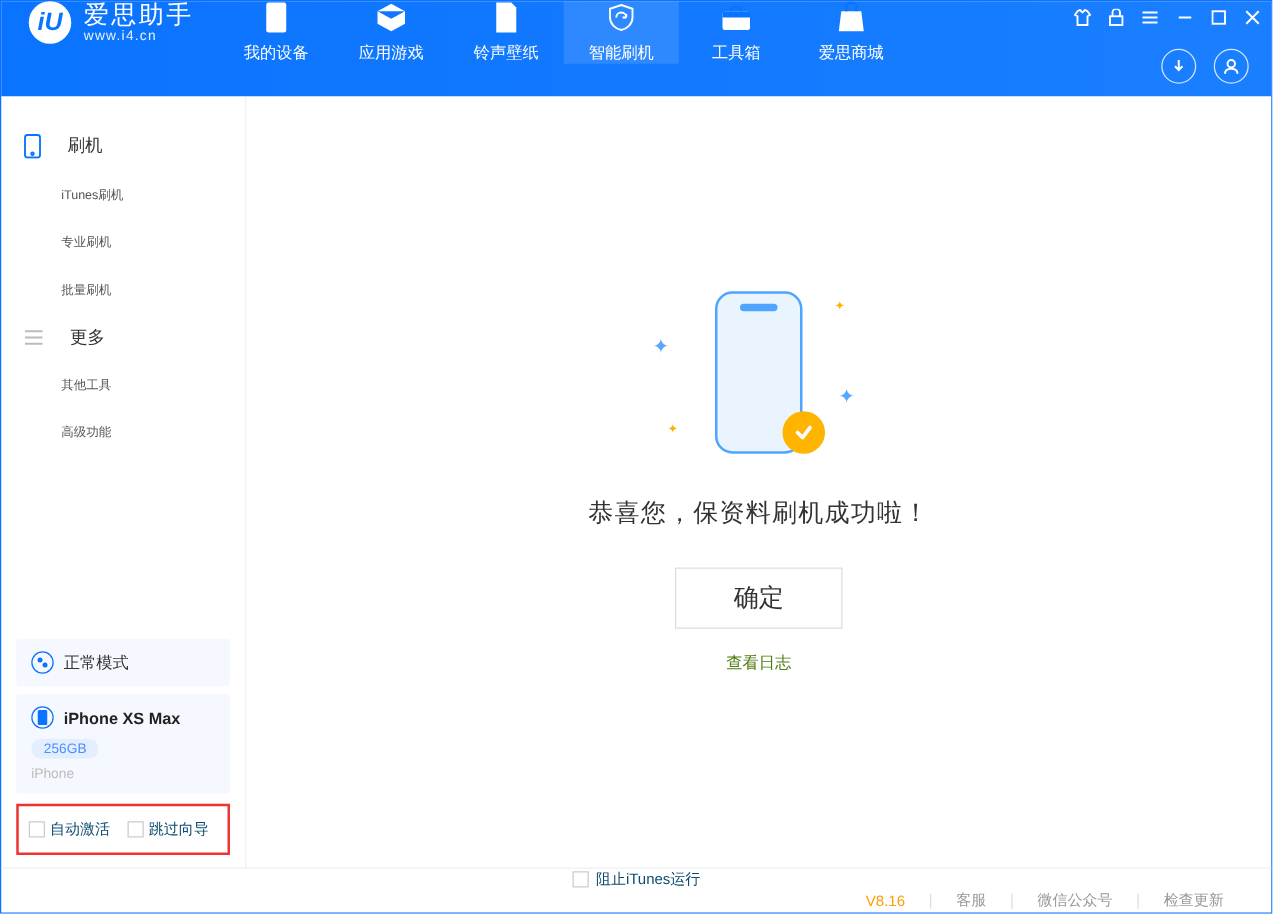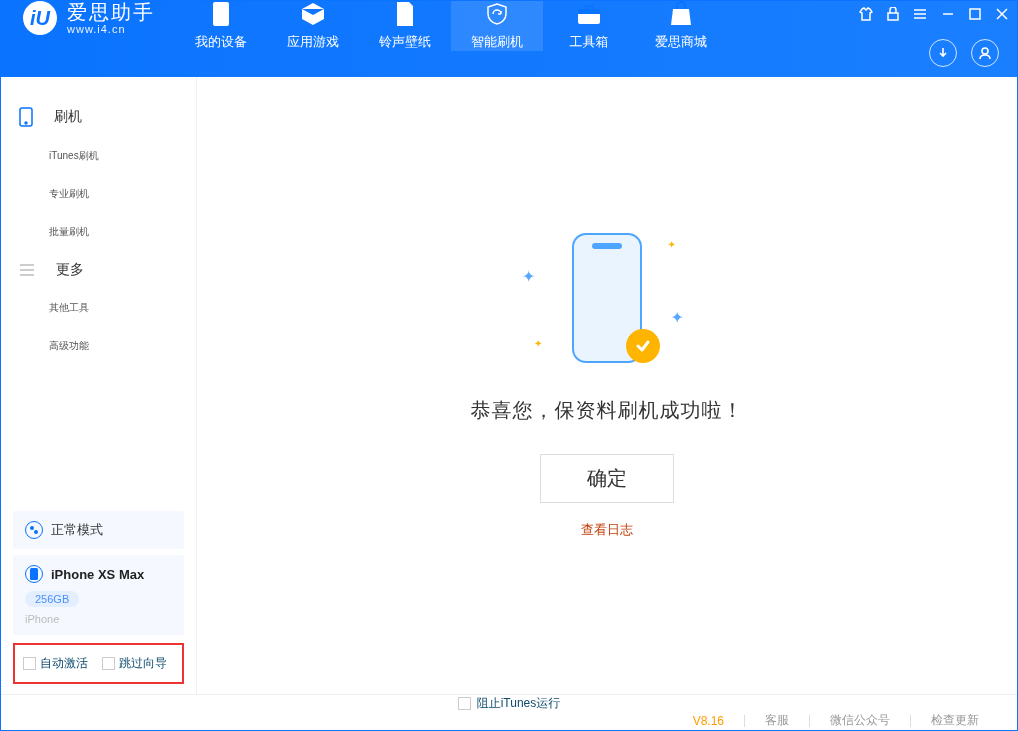--- a/index.html
+++ b/index.html
@@ -57,21 +57,21 @@
 .phone-body { width: 70px; height: 130px; background: #eaf4ff; border: 2px solid #4ea5ff; border-radius: 14px; position: absolute; left: 20px; top: 0; }
 .phone-notch { width: 30px; height: 6px; background: #4ea5ff; border-radius: 3px; position: absolute; top: 8px; left: 50%; transform: translateX(-50%); }
 .phone-check { width: 34px; height: 34px; background: #ffb400; border-radius: 50%; position: absolute; right: 2px; bottom: 10px; display: flex; align-items: center; justify-content: center; }
 .phone-check svg { stroke: #fff; fill: none; stroke-width: 3; stroke-linecap: round; stroke-linejoin: round; }
 .sparkle { position: absolute; color: #5aa7ff; font-size: 16px; }
 .sparkle.a { left: -30px; top: 34px; } .sparkle.b { right: -14px; top: 6px; color: #ffb400; font-size: 10px; }
 .sparkle.c { left: -18px; bottom: 24px; font-size: 10px; color: #ffb400; } .sparkle.d { right: -22px; bottom: 46px; }
 
 .success-msg { font-size: 20px; color: #333; margin-bottom: 30px; letter-spacing: 1px; }
 .ok-btn { border: 1px solid #ddd; background: #fff; padding: 10px 46px; font-size: 20px; color: #333; cursor: pointer; margin-bottom: 18px; }
-.log-link { color: #c2410c; font-size: 13px; cursor: pointer; }
+.log-link { color: #4d7c0f; font-size: 13px; cursor: pointer; }
 
 
 .statusbar { height: 36px; border-top: 1px solid #eef0f2; display: flex; align-items: center; padding: 0 18px; font-size: 12px; color: #999; flex-direction: column; }
 .status-left { display: flex; align-items: center; gap: 6px; }
 .status-right { margin-left: auto; display: flex; align-items: center; gap: 0; }
 .status-right span { padding: 0 20px; cursor: pointer; }
 .status-right .divider { width: 1px; height: 12px; background: #ddd; padding: 0; }
 .version { color: #ff9c00; padding-right: 10px; }
 </style>
 </head>

